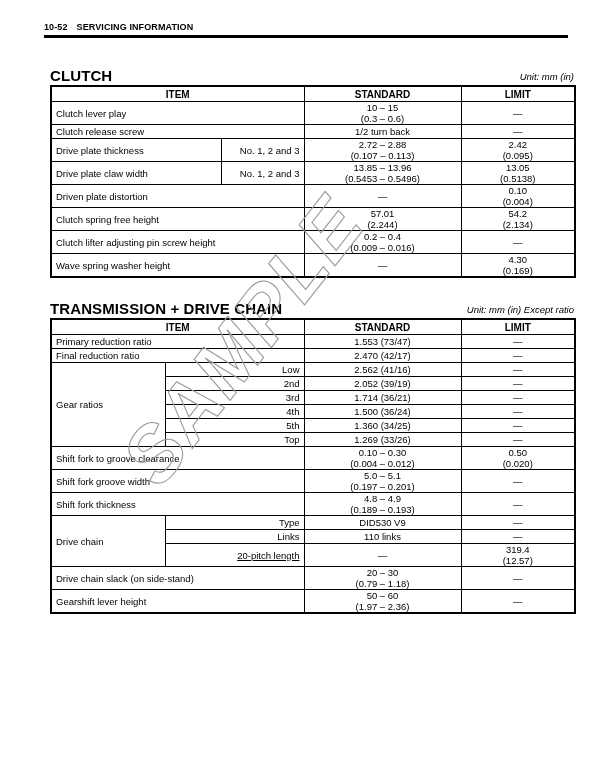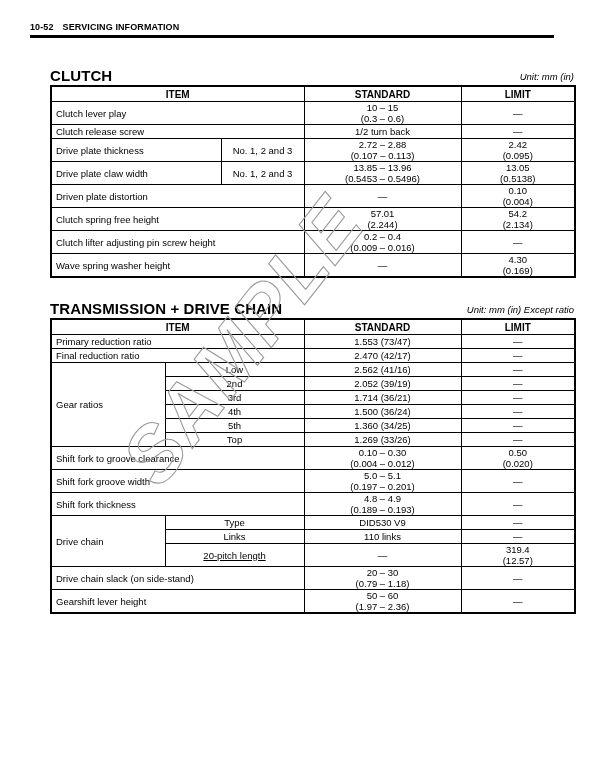--- a/index.html
+++ b/index.html
@@ -18,21 +18,21 @@
 
   .page {
     position: absolute;
     inset: 0;
     padding: 0;
   }
 
   
   .page-header {
     position: absolute;
-    left: 30px;
+    left: 44px;
     top: 22px;
     width: 524px;
     height: 18px;
   }
   .page-header .hdr-line {
     font-size: 9px;
     font-weight: bold;
     letter-spacing: 0.1px;
     white-space: nowrap;
     line-height: 11px;
@@ -94,21 +94,21 @@
     text-align: center;
     height: 14px;
     font-size: 10px;
   }
   table.spec .outer-l { border-left-width: 2px; }
   table.spec .outer-r { border-right-width: 2px; }
   table.spec tr.head th { border-top-width: 2px; }
   table.spec tr.last td { border-bottom-width: 2px; }
 
   td.item { text-align: left; }
-  td.sub  { text-align: center; }
+  td.sub  { text-align: right; }
   td.val  { text-align: center; }
   td.lim  { text-align: center; }
 
   .r1 { height: 14px; }
   .r2 { height: 22px; }
   .l2 { display: block; }
 
   
   .watermark {
     position: absolute;

